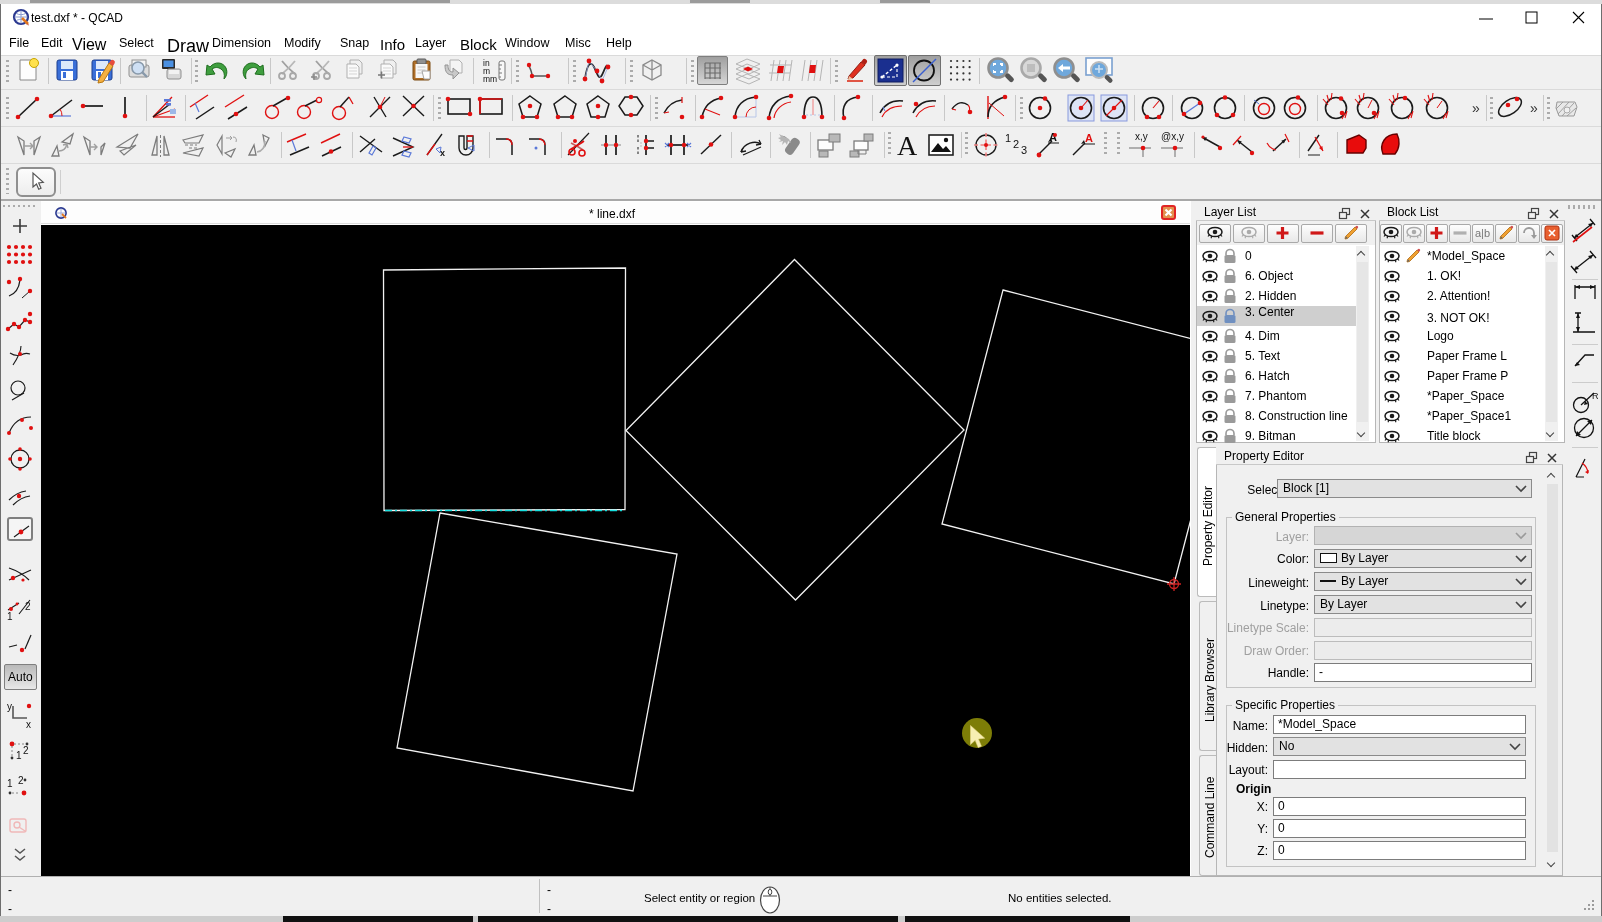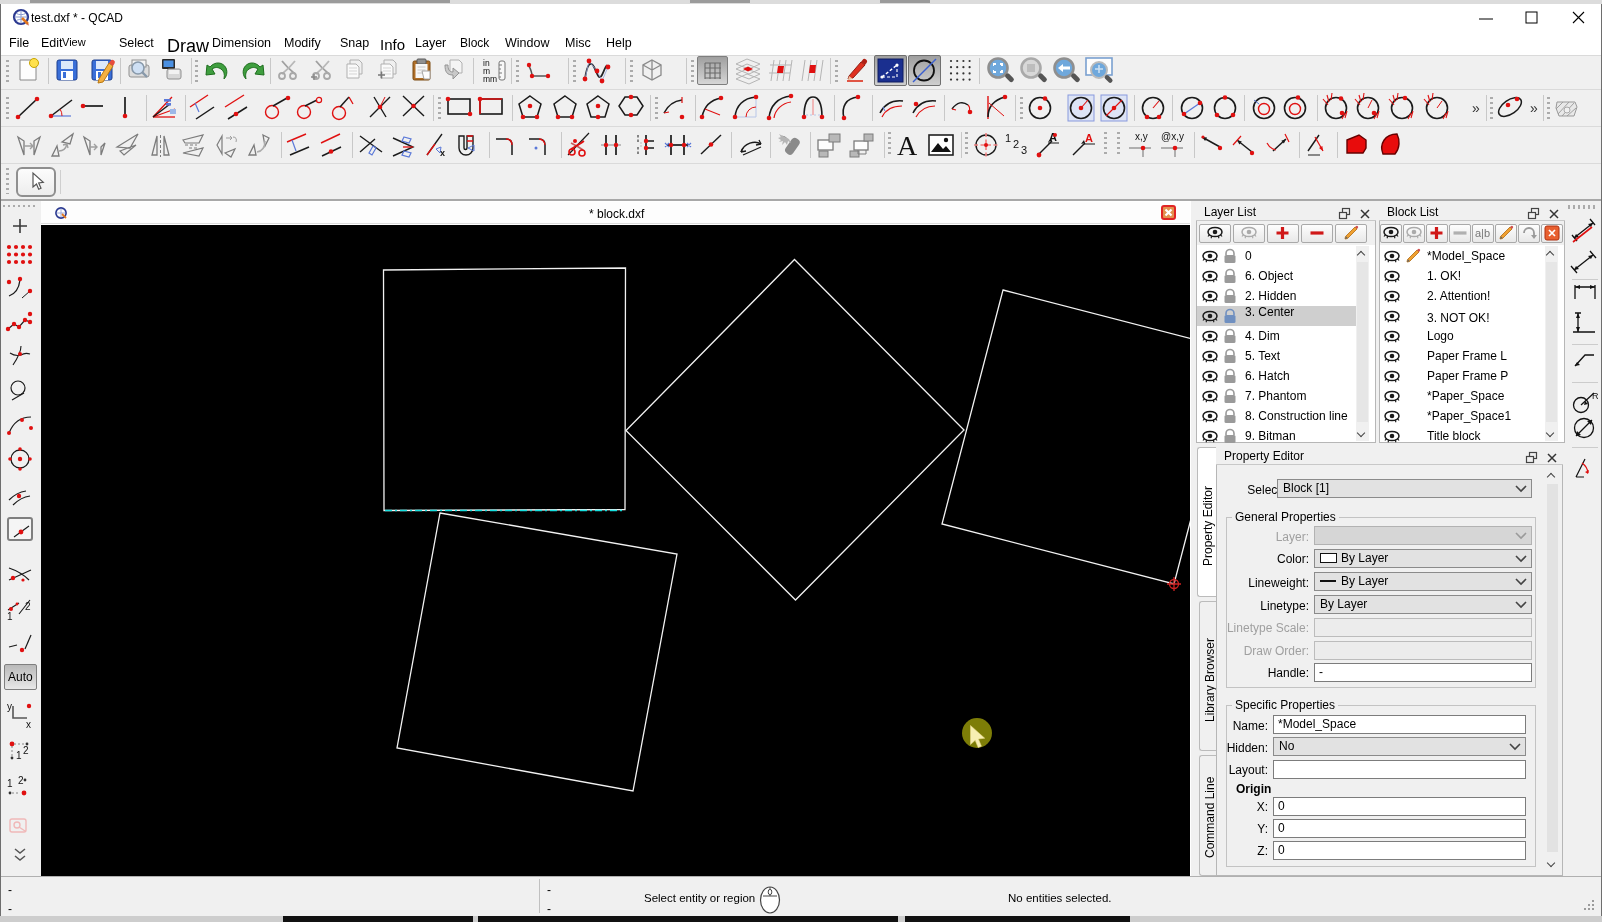--- a/index.html
+++ b/index.html
@@ -46,29 +46,29 @@
     <rect x="13" y="8" width="11" height="11" fill="none" stroke="#000"></rect>
   </svg>
 <svg width="40" height="28" style="left:1560px;top:4px">
     <path d="M13 8l11 11M24 8L13 19" stroke="#000" stroke-width="1.1"></path>
   </svg>
 
 <div class="abs" style="left:1px;top:31px;width:1600px;height:24px;background:#ffffff"></div>
 <div id="menus">
     <div class="txt" style="left:9px;top:36px;font-size:12.5px">File</div>
 <div class="txt" style="left:41px;top:36px;font-size:12.5px">Edit</div>
-<div class="txt" style="left:62px;top:36px;font-size:11px">View</div>
+<div class="txt" style="left:72px;top:36px;font-size:16px">View</div>
 <div class="txt" style="left:119px;top:36px;font-size:12.5px">Select</div>
 <div class="txt" style="left:167px;top:36px;font-size:18px">Draw</div>
 <div class="txt" style="left:212px;top:36px;font-size:12.5px">Dimension</div>
 <div class="txt" style="left:284px;top:36px;font-size:12.5px">Modify</div>
 <div class="txt" style="left:340px;top:36px;font-size:12.5px">Snap</div>
 <div class="txt" style="left:380px;top:36px;font-size:15px">Info</div>
 <div class="txt" style="left:415px;top:36px;font-size:12.5px">Layer</div>
-<div class="txt" style="left:460px;top:36px;font-size:12px">Block</div>
+<div class="txt" style="left:460px;top:36px;font-size:15px">Block</div>
 <div class="txt" style="left:505px;top:36px;font-size:12.5px">Window</div>
 <div class="txt" style="left:565px;top:36px;font-size:12.5px">Misc</div>
 <div class="txt" style="left:606px;top:36px;font-size:12.5px">Help</div>
   </div>
 
 <div class="abs" style="left:1px;top:55px;width:1600px;height:146px;background:#f0f0f0"></div>
 <div class="abs" style="left:1px;top:55px;width:1600px;height:1px;background:#dadada"></div>
 <div class="abs" style="left:1px;top:89px;width:1600px;height:1px;background:#dadada"></div>
 <div class="abs" style="left:1px;top:126px;width:1600px;height:1px;background:#dadada"></div>
 <div class="abs" style="left:1px;top:163px;width:1600px;height:1px;background:#dadada"></div>
@@ -871,21 +871,21 @@
       <circle cx="12" cy="14" r="3" fill="none" stroke="#f0b8b8" stroke-width="1.4"></circle>
       <path d="M14 16l6 4" stroke="#f0b8b8" stroke-width="1.4"></path>
     </svg>
 <svg width="28" height="24" style="left:6px;top:843px" viewBox="0 0 28 24">
       <path d="M9 6l5 4 5-4M9 13l5 4 5-4" fill="none" stroke="#555" stroke-width="1.5"></path>
     </svg>
   </div>
 
 <div class="abs" style="left:41px;top:201px;width:1150px;height:675px;background:#ffffff"></div>
 <div class="abs" style="left:41px;top:202px;width:1149px;height:22px;background:#fdfdfd;border-bottom:1px solid #dcdcdc"></div>
-<div class="txt" style="left:589px;top:207px">* block.dxf</div>
+<div class="txt" style="left:589px;top:207px">* line.dxf</div>
 <div id="subicon">
 <svg width="13" height="13" style="left:55px;top:207px">
 <circle cx="6" cy="6" r="5" fill="#fff" stroke="#2b3990" stroke-width="1.8"></circle>
 <path d="M6 1v10M1 6h10" stroke="#8a9bd0" stroke-width=".8" fill="none"></path>
 <path d="M7 7l4 4" stroke="#e07820" stroke-width="1.8"></path>
 </svg>
   </div>
 <div class="abs" style="left:1161px;top:205px;width:15px;height:15px;background:#e2914e;border:2px solid #e02424;border-radius:3px"></div>
 <svg width="15" height="15" style="left:1161px;top:205px">
     <path d="M4.5 4.5l6 6M10.5 4.5l-6 6" stroke="#fff" stroke-width="2.2"></path>

